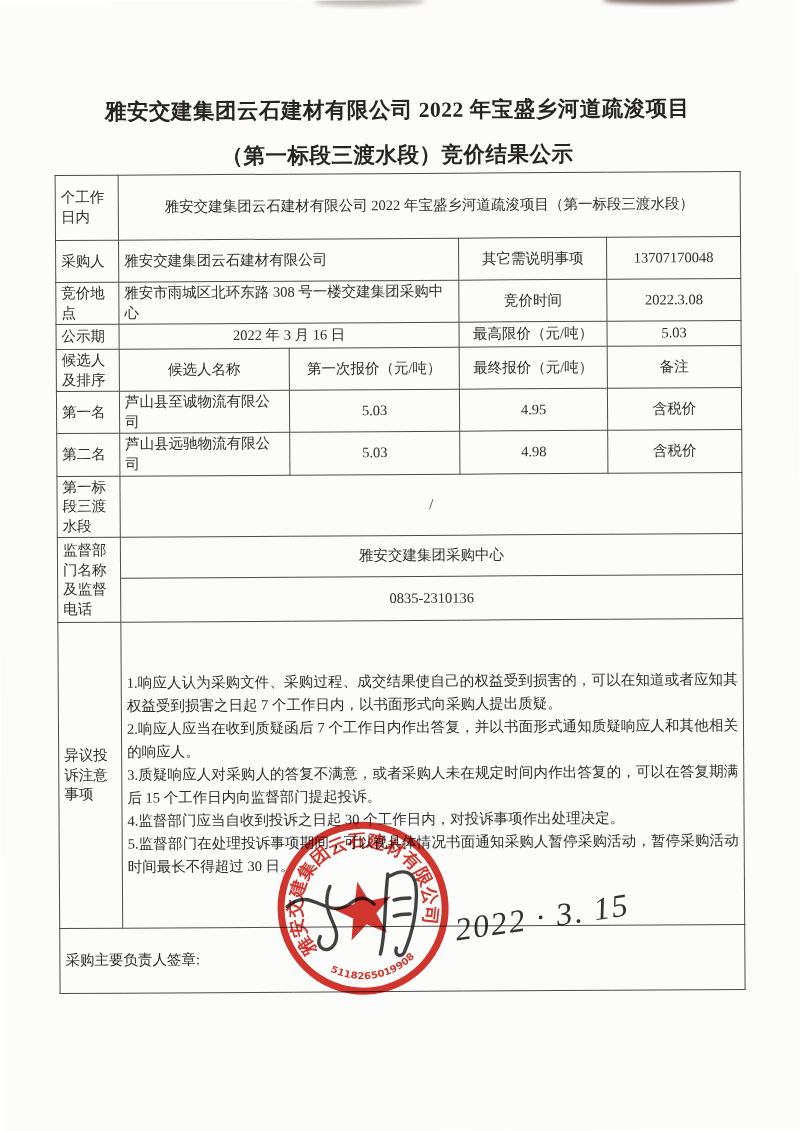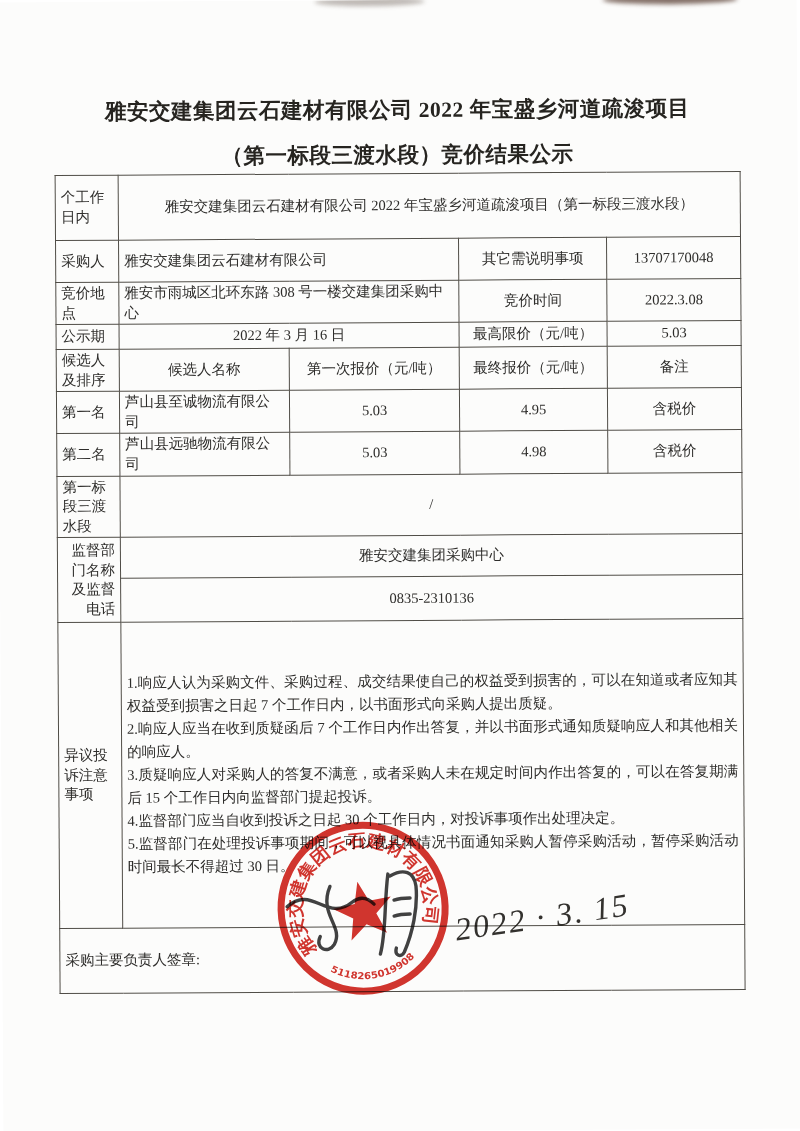--- a/index.html
+++ b/index.html
@@ -13,21 +13,21 @@
   .smudge.s2{left:606px;top:-4px;width:135px;height:10px;background:#5d4338;opacity:.75;}
 
   .title{position:absolute;top:88px;left:0;width:100%;text-align:center;
     font-size:21.5px;font-weight:bold;line-height:45px;letter-spacing:.5px;color:#262420;}
   .title span{display:block;}
 
   table.doc{position:absolute;top:173px;left:57px;width:685px;border-collapse:collapse;table-layout:fixed;}
   table.doc td{border:1.4px solid #504d47;padding:1px 5px;font-size:14.5px;line-height:1.35;
     vertical-align:middle;overflow:hidden;}
   td.lbl{padding:1px 3px;text-align:left;}
-  td.lbl-ctr{padding:1px 2px;text-align:right;}
+  td.lbl-ctr{padding:1px 2px;text-align:left;}
   .ctr{text-align:center;}
   .big{font-size:15px;}
   tr.h65{height:65px;} tr.h42{height:42px;} tr.h25{height:25px;} tr.h41{height:41px;}
   tr.h44{height:44px;} tr.h306{height:306px;} tr.hsig{height:65px;}
   td.obj{padding:0 6px;vertical-align:middle;}
   td.obj p{margin:0;font-size:14.5px;line-height:23px;text-align:justify;}
   td.sig{vertical-align:top;padding-top:6px;font-size:14.5px;}
 
   .seal{position:absolute;left:259px;top:806px;width:204px;height:204px;
     mix-blend-mode:multiply;opacity:.92;}

